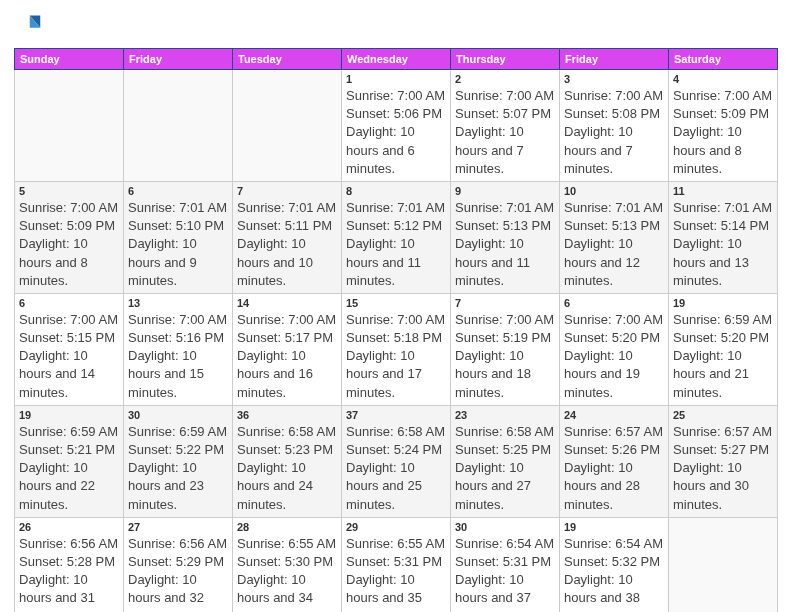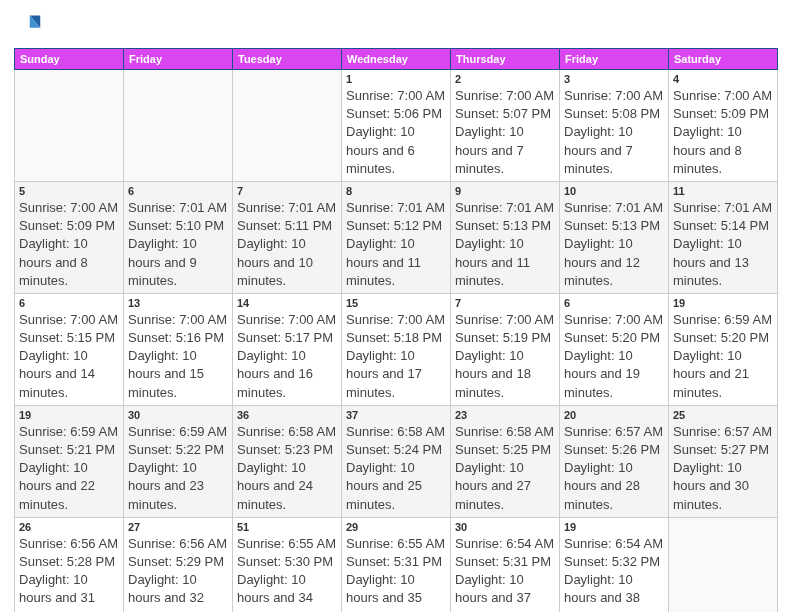--- a/index.html
+++ b/index.html
@@ -228,39 +228,39 @@
           </td>
           <td>
             <div class="day-num">37</div>
             <div class="day-info">Sunrise: 6:58 AM<br>Sunset: 5:24 PM<br>Daylight: 10 hours and 25 minutes.</div>
           </td>
           <td>
             <div class="day-num">23</div>
             <div class="day-info">Sunrise: 6:58 AM<br>Sunset: 5:25 PM<br>Daylight: 10 hours and 27 minutes.</div>
           </td>
           <td>
-            <div class="day-num">20</div>
+            <div class="day-num">24</div>
             <div class="day-info">Sunrise: 6:57 AM<br>Sunset: 5:26 PM<br>Daylight: 10 hours and 28 minutes.</div>
           </td>
           <td>
             <div class="day-num">25</div>
             <div class="day-info">Sunrise: 6:57 AM<br>Sunset: 5:27 PM<br>Daylight: 10 hours and 30 minutes.</div>
           </td>
         </tr>
         <tr>
           <td>
             <div class="day-num">26</div>
             <div class="day-info">Sunrise: 6:56 AM<br>Sunset: 5:28 PM<br>Daylight: 10 hours and 31 minutes.</div>
           </td>
           <td>
             <div class="day-num">27</div>
             <div class="day-info">Sunrise: 6:56 AM<br>Sunset: 5:29 PM<br>Daylight: 10 hours and 32 minutes.</div>
           </td>
           <td>
-            <div class="day-num">51</div>
+            <div class="day-num">28</div>
             <div class="day-info">Sunrise: 6:55 AM<br>Sunset: 5:30 PM<br>Daylight: 10 hours and 34 minutes.</div>
           </td>
           <td>
             <div class="day-num">29</div>
             <div class="day-info">Sunrise: 6:55 AM<br>Sunset: 5:31 PM<br>Daylight: 10 hours and 35 minutes.</div>
           </td>
           <td>
             <div class="day-num">30</div>
             <div class="day-info">Sunrise: 6:54 AM<br>Sunset: 5:31 PM<br>Daylight: 10 hours and 37 minutes.</div>
           </td>

